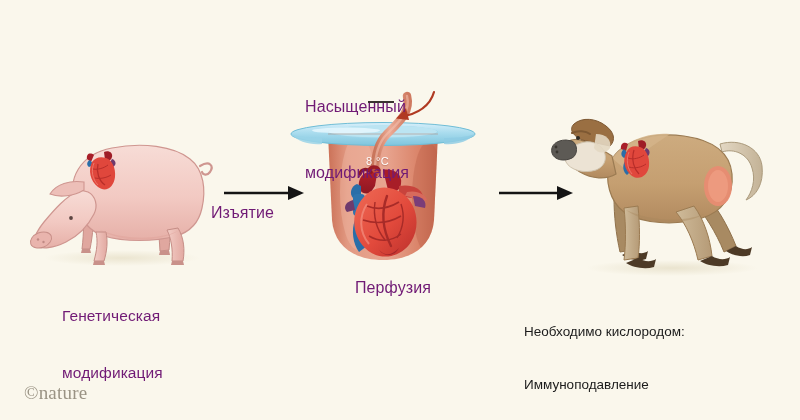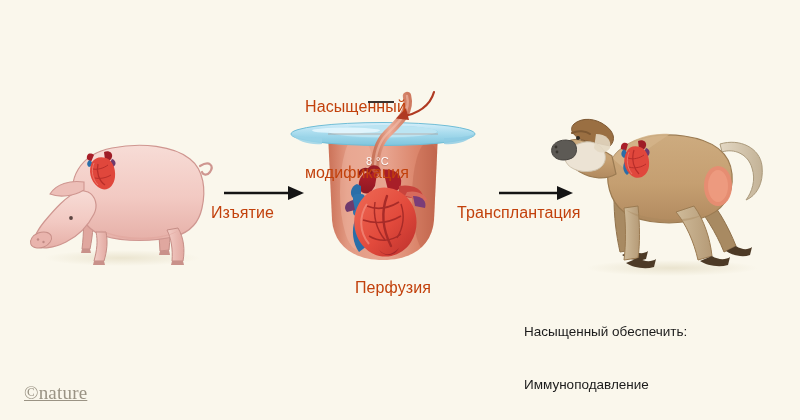--- a/index.html
+++ b/index.html
@@ -9,21 +9,21 @@
     font-family:"Liberation Sans", sans-serif;
     color:#1a1a1a;
     overflow:hidden;
     position:relative;
   }
   #stage{position:absolute;left:0;top:0;width:800px;height:420px;}
   .abs{position:absolute;}
   .lbl{
     font-size:15.5px;
     line-height:19px;
-    color:#c2410c;
+    color:#701a75;
     white-space:pre;
     letter-spacing:0.1px;
   }
   .lbl-big{font-size:16px;line-height:20px;}
   .req-list{font-size:13.5px;line-height:17.5px;color:#1b1b1b;white-space:pre;}
   .temp{
     color:#ffffff;font-size:11px;letter-spacing:.4px;
     text-shadow:0 1px 1px rgba(120,40,20,.35);
     white-space:pre;
     margin-left:26px;
@@ -111,20 +111,24 @@
       <path d="M8 12 C5 13 4 17 7 19 L12 17 Z" fill="#2a6ea8"></path>
       <path d="M30 11 C34 12 35 17 31 19 L27 16 Z" fill="#6e3a6d"></path>
       <path d="M10 14 C6 22 8 33 16 39 C24 45 32 39 33 29 C34 20 30 12 24 10 C18 8 13 10 10 14 Z" fill="#e0473c"></path>
       <path d="M16 16 C14 24 17 33 23 37" fill="none" stroke="#b82e2a" stroke-width="1.3"></path>
       <path d="M11 21 C16 22 22 20 26 17" fill="none" stroke="#b82e2a" stroke-width="1"></path>
       <path d="M13 30 C18 31 24 30 29 27" fill="none" stroke="#b82e2a" stroke-width="1"></path>
       <path d="M12 15 C9 22 10 31 16 37" fill="none" stroke="#f2897c" stroke-width="1" opacity=".7"></path>
     </svg>
   </div>
 
+  <div class="abs lbl" style="left:62px;top:268px;width:200px;">
+    <div>Генетическая</div>
+    <div>модификация</div>
+  </div>
 
   <div class="abs" style="left:222px;top:184px;width:86px;height:18px;">
     <svg width="86" height="18" viewBox="0 0 86 18" aria-hidden="true">
       <line x1="2" y1="9" x2="68" y2="9" stroke="#141414" stroke-width="2.4"></line>
       <path d="M66 2 L82 9 L66 16 Z" fill="#141414"></path>
     </svg>
   </div>
   <div class="abs lbl lbl-big" style="left:211px;top:203px;">Изъятие</div>
 
   <div class="abs" style="left:288px;top:112px;width:190px;height:160px;">
@@ -252,21 +256,20 @@
     <div>Насыщенный</div>
     <div>модификация</div>
   </div>
 
   <div class="abs" style="left:497px;top:184px;width:80px;height:18px;">
     <svg width="80" height="18" viewBox="0 0 80 18" aria-hidden="true">
       <line x1="2" y1="9" x2="62" y2="9" stroke="#141414" stroke-width="2.4"></line>
       <path d="M60 2 L76 9 L60 16 Z" fill="#141414"></path>
     </svg>
   </div>
-  <div class="abs lbl lbl-big" style="left:457px;top:203px;">Трансплантация</div>
 
   <div class="abs" style="left:552px;top:100px;width:240px;height:180px;">
     <svg width="240" height="180" viewBox="0 0 240 180" aria-hidden="true">
       <defs>
         <linearGradient id="babBody" x1="0" y1="0" x2="0" y2="1">
           <stop offset="0%" stop-color="#cdab7f"></stop>
           <stop offset="55%" stop-color="#c59f71"></stop>
           <stop offset="100%" stop-color="#b18a5f"></stop>
         </linearGradient>
         <linearGradient id="babLeg" x1="0" y1="0" x2="1" y2="0">
@@ -344,22 +347,22 @@
       <path d="M29 10 C33 11 34 16 30 19 L26 16 Z" fill="#6e3a6d"></path>
       <path d="M10 13 C5 21 7 32 15 38 C23 43 31 37 32 28 C33 19 29 11 23 9 C17 7 12 9 10 13 Z" fill="#e0473c"></path>
       <path d="M17 12 C14 22 17 31 22 36" fill="none" stroke="#b82e2a" stroke-width="1.2"></path>
       <path d="M11 20 C16 22 23 20 27 17" fill="none" stroke="#b82e2a" stroke-width="1"></path>
       <path d="M12 29 C18 31 25 29 29 26" fill="none" stroke="#b82e2a" stroke-width="1"></path>
       <path d="M12 14 C9 21 10 30 15 36" fill="none" stroke="#f2897c" stroke-width="1" opacity=".65"></path>
     </svg>
   </div>
 
   <div class="abs req-list" style="left:524px;top:288px;width:276px;">
-    <div>Насыщенный обеспечить:</div>
+    <div>Необходимо кислородом:</div>
     <div>Иммуноподавление</div>
     
     
     
   </div>
 
-  <div class="abs nature" style="left:24px;top:382px;text-decoration:underline;">©nature</div>
+  <div class="abs nature" style="left:24px;top:382px;">©nature</div>
 
 </div>
 
 </body></html>

